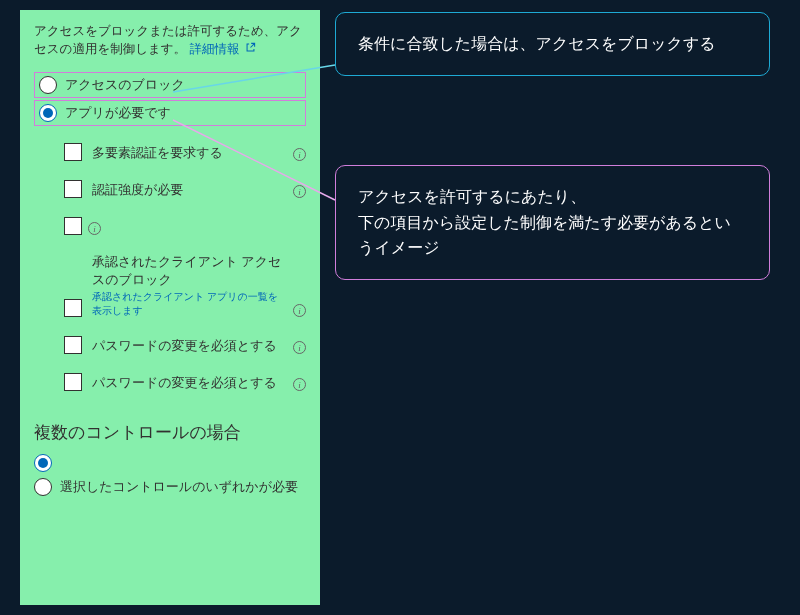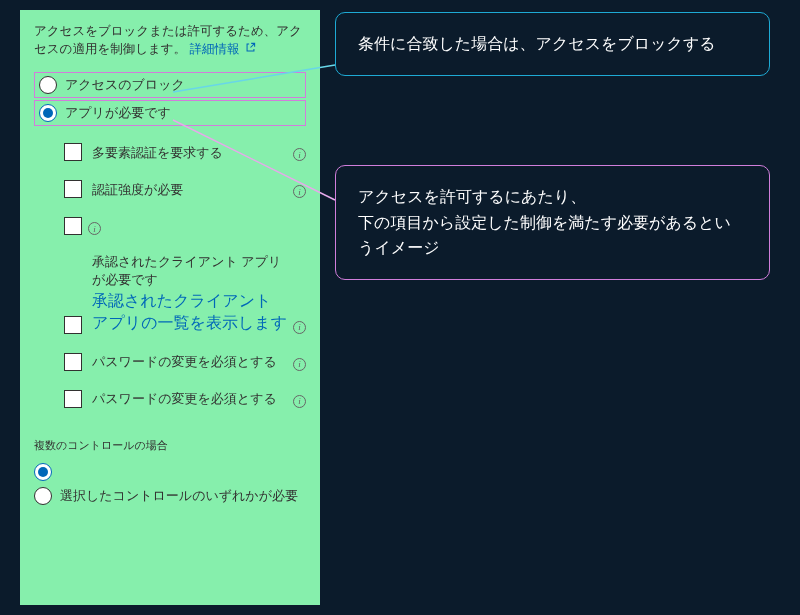--- a/index.html
+++ b/index.html
@@ -93,21 +93,21 @@
       margin-left: 10px;
       flex: 1;
     }
     .check-label {
       font-size: 13px;
       line-height: 1.35;
       color: #323130;
     }
     .check-link {
       display: block;
-      font-size: 16px;
+      font-size: 10px;
       line-height: 1.35;
       color: #0067b8;
       text-decoration: none;
       margin-top: 2px;
     }
     .info-icon {
       display: inline-flex;
       width: 13px; height: 13px;
       border: 1px solid #666;
       border-radius: 50%;
@@ -115,21 +115,21 @@
       font-size: 9px;
       color: #666;
       margin-left: 6px;
       flex-shrink: 0;
       margin-top: 2px;
       font-family: Georgia, serif;
       font-style: italic;
     }
     .multi-section { margin-top: 30px; }
     .multi-heading {
-      font-size: 11px;
+      font-size: 17px;
       color: #323130;
       margin-bottom: 8px;
     }
     .multi-section .radio-item { padding: 2px 0; }
 
     .callout {
       position: absolute;
       border-radius: 10px;
       padding: 18px 22px;
       font-size: 16px;
@@ -195,21 +195,21 @@
       <div class="check-text"><span class="check-label">認証強度が必要</span></div>
       <span class="info-icon">i</span>
     </div>
     <div class="check-item">
       <span class="checkbox"></span>
       <span class="info-icon">i</span>
     </div>
     <div class="check-item">
       <span class="checkbox"></span>
       <div class="check-text">
-        <span class="check-label">承認されたクライアント アプリが必要です</span>
+        <span class="check-label">承認されたクライアント アクセスのブロック</span>
         <a href="#" class="check-link">承認されたクライアント アプリの一覧を表示します</a>
       </div>
       <span class="info-icon">i</span>
     </div>
     <div class="check-item">
       <span class="checkbox"></span>
       <div class="check-text">
         <span class="check-label">パスワードの変更を必須とする</span>
       </div>
       <span class="info-icon">i</span>

